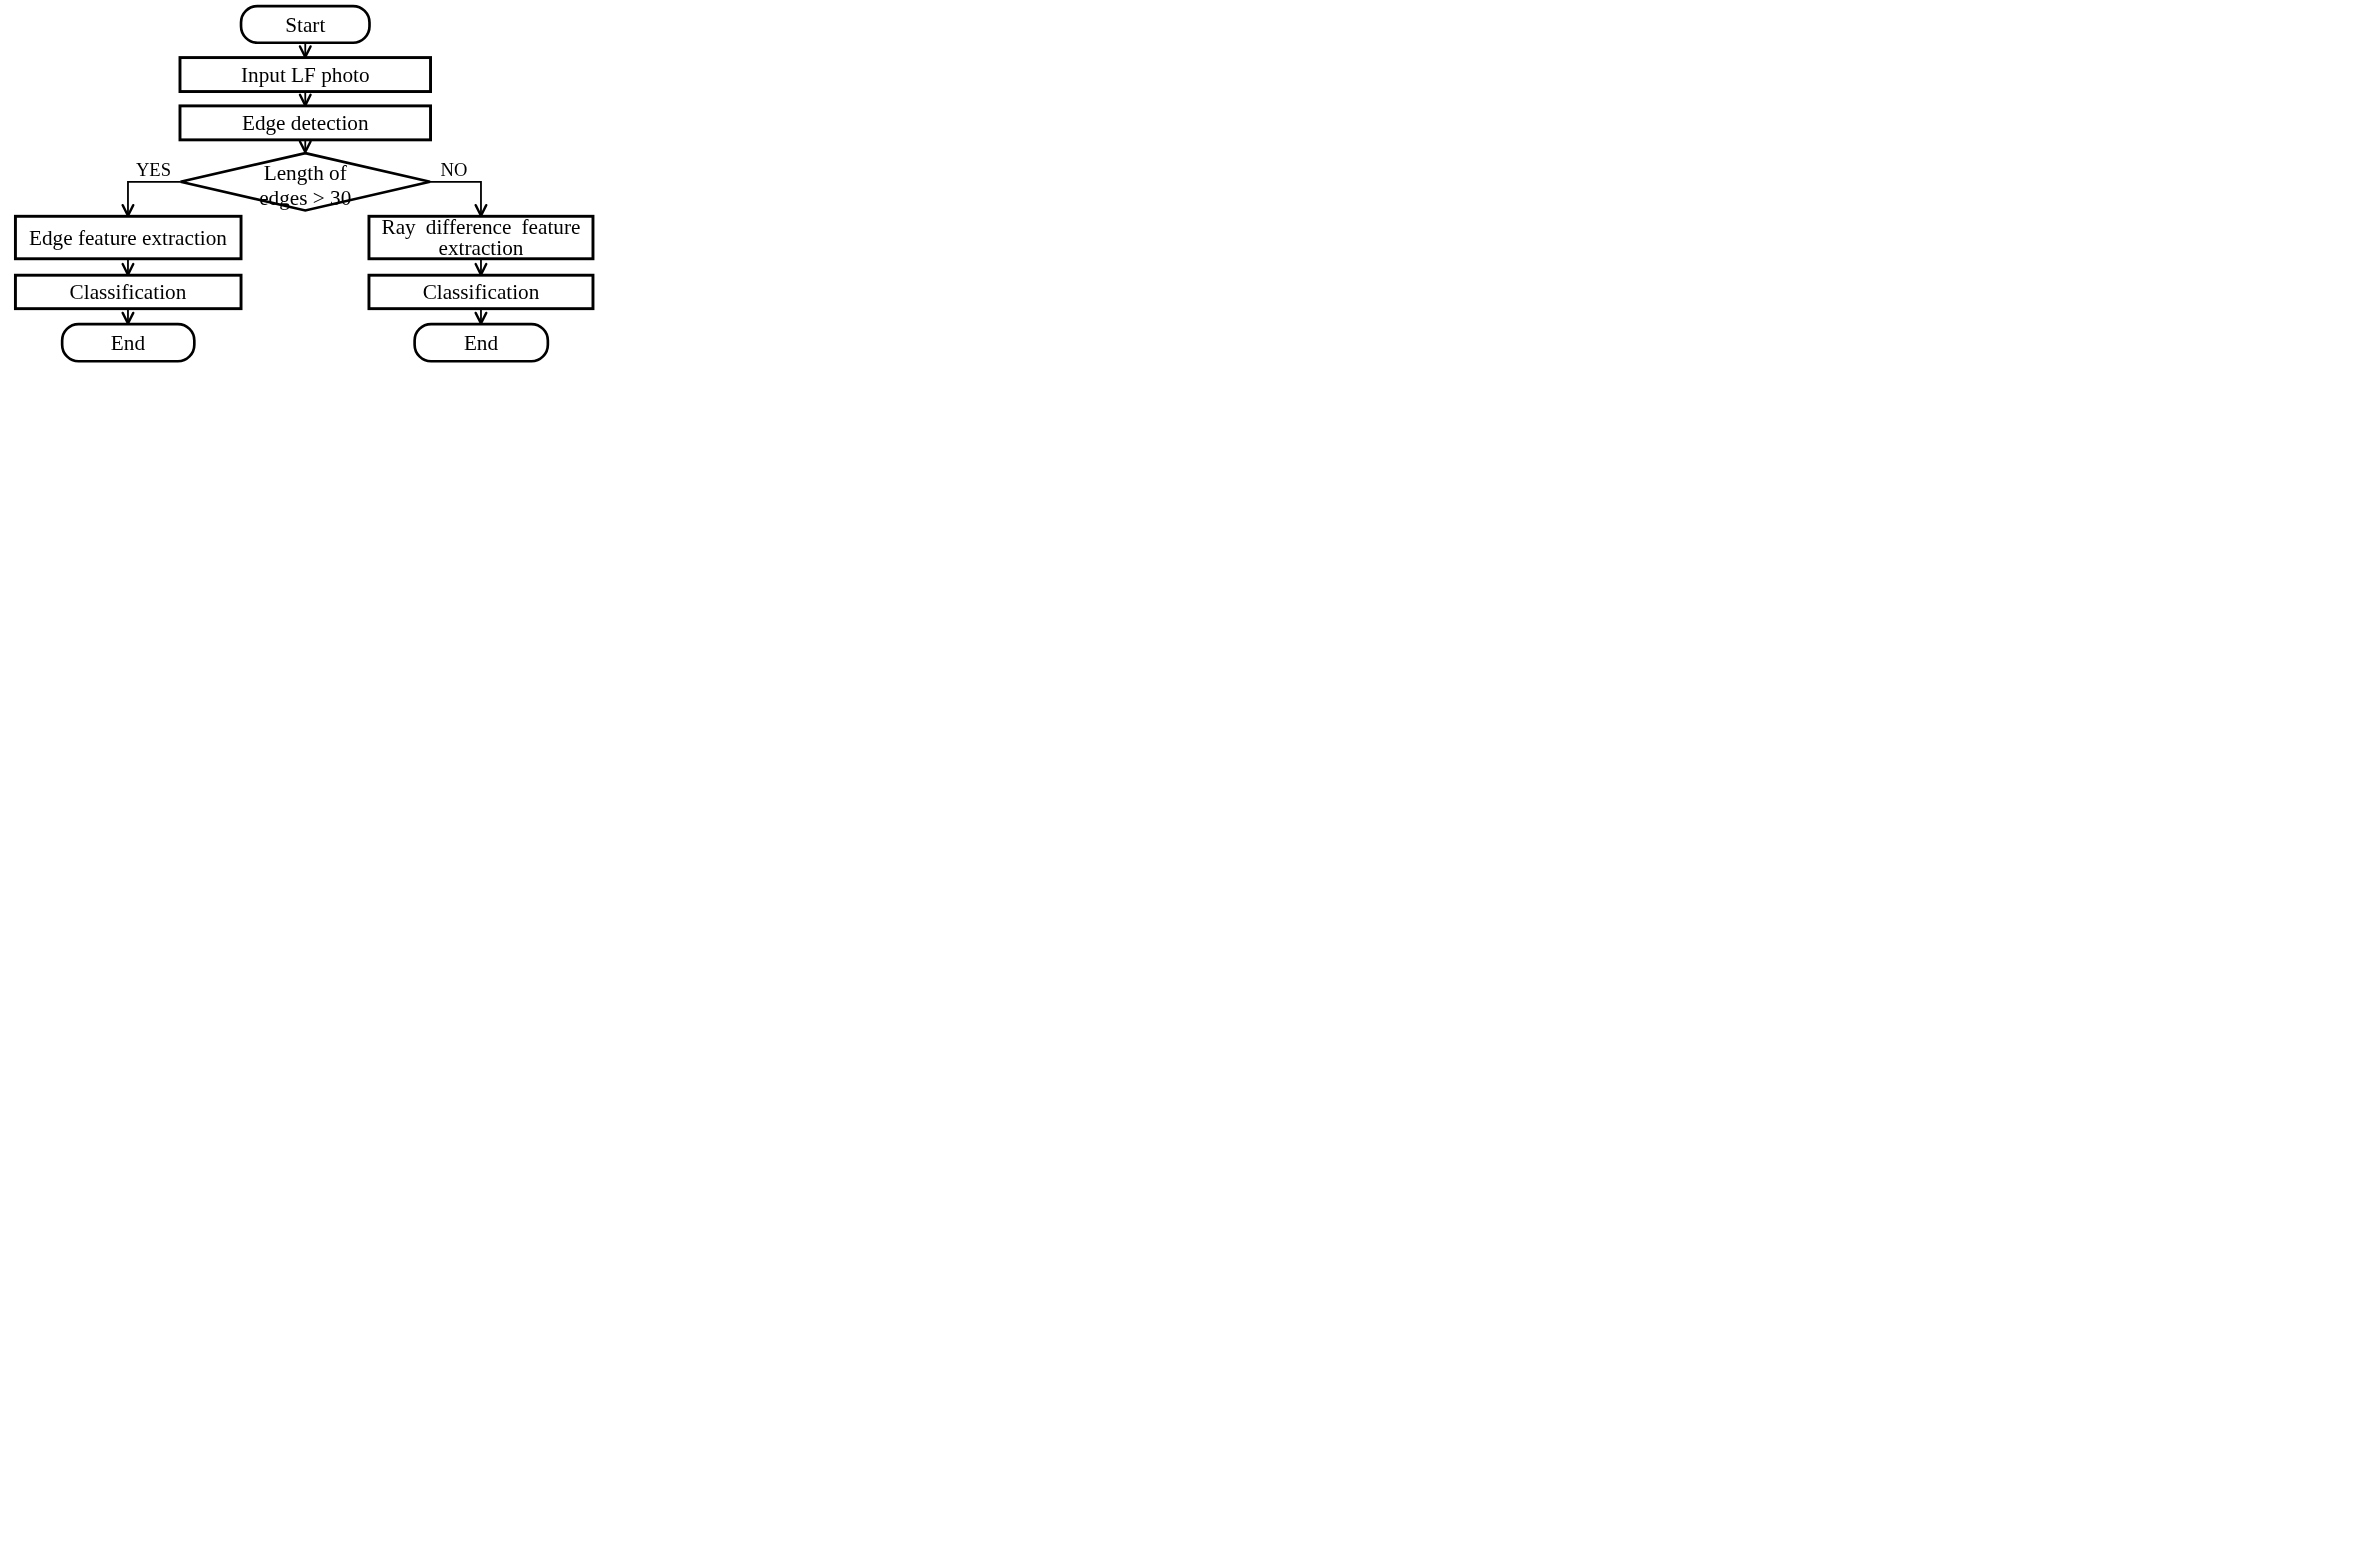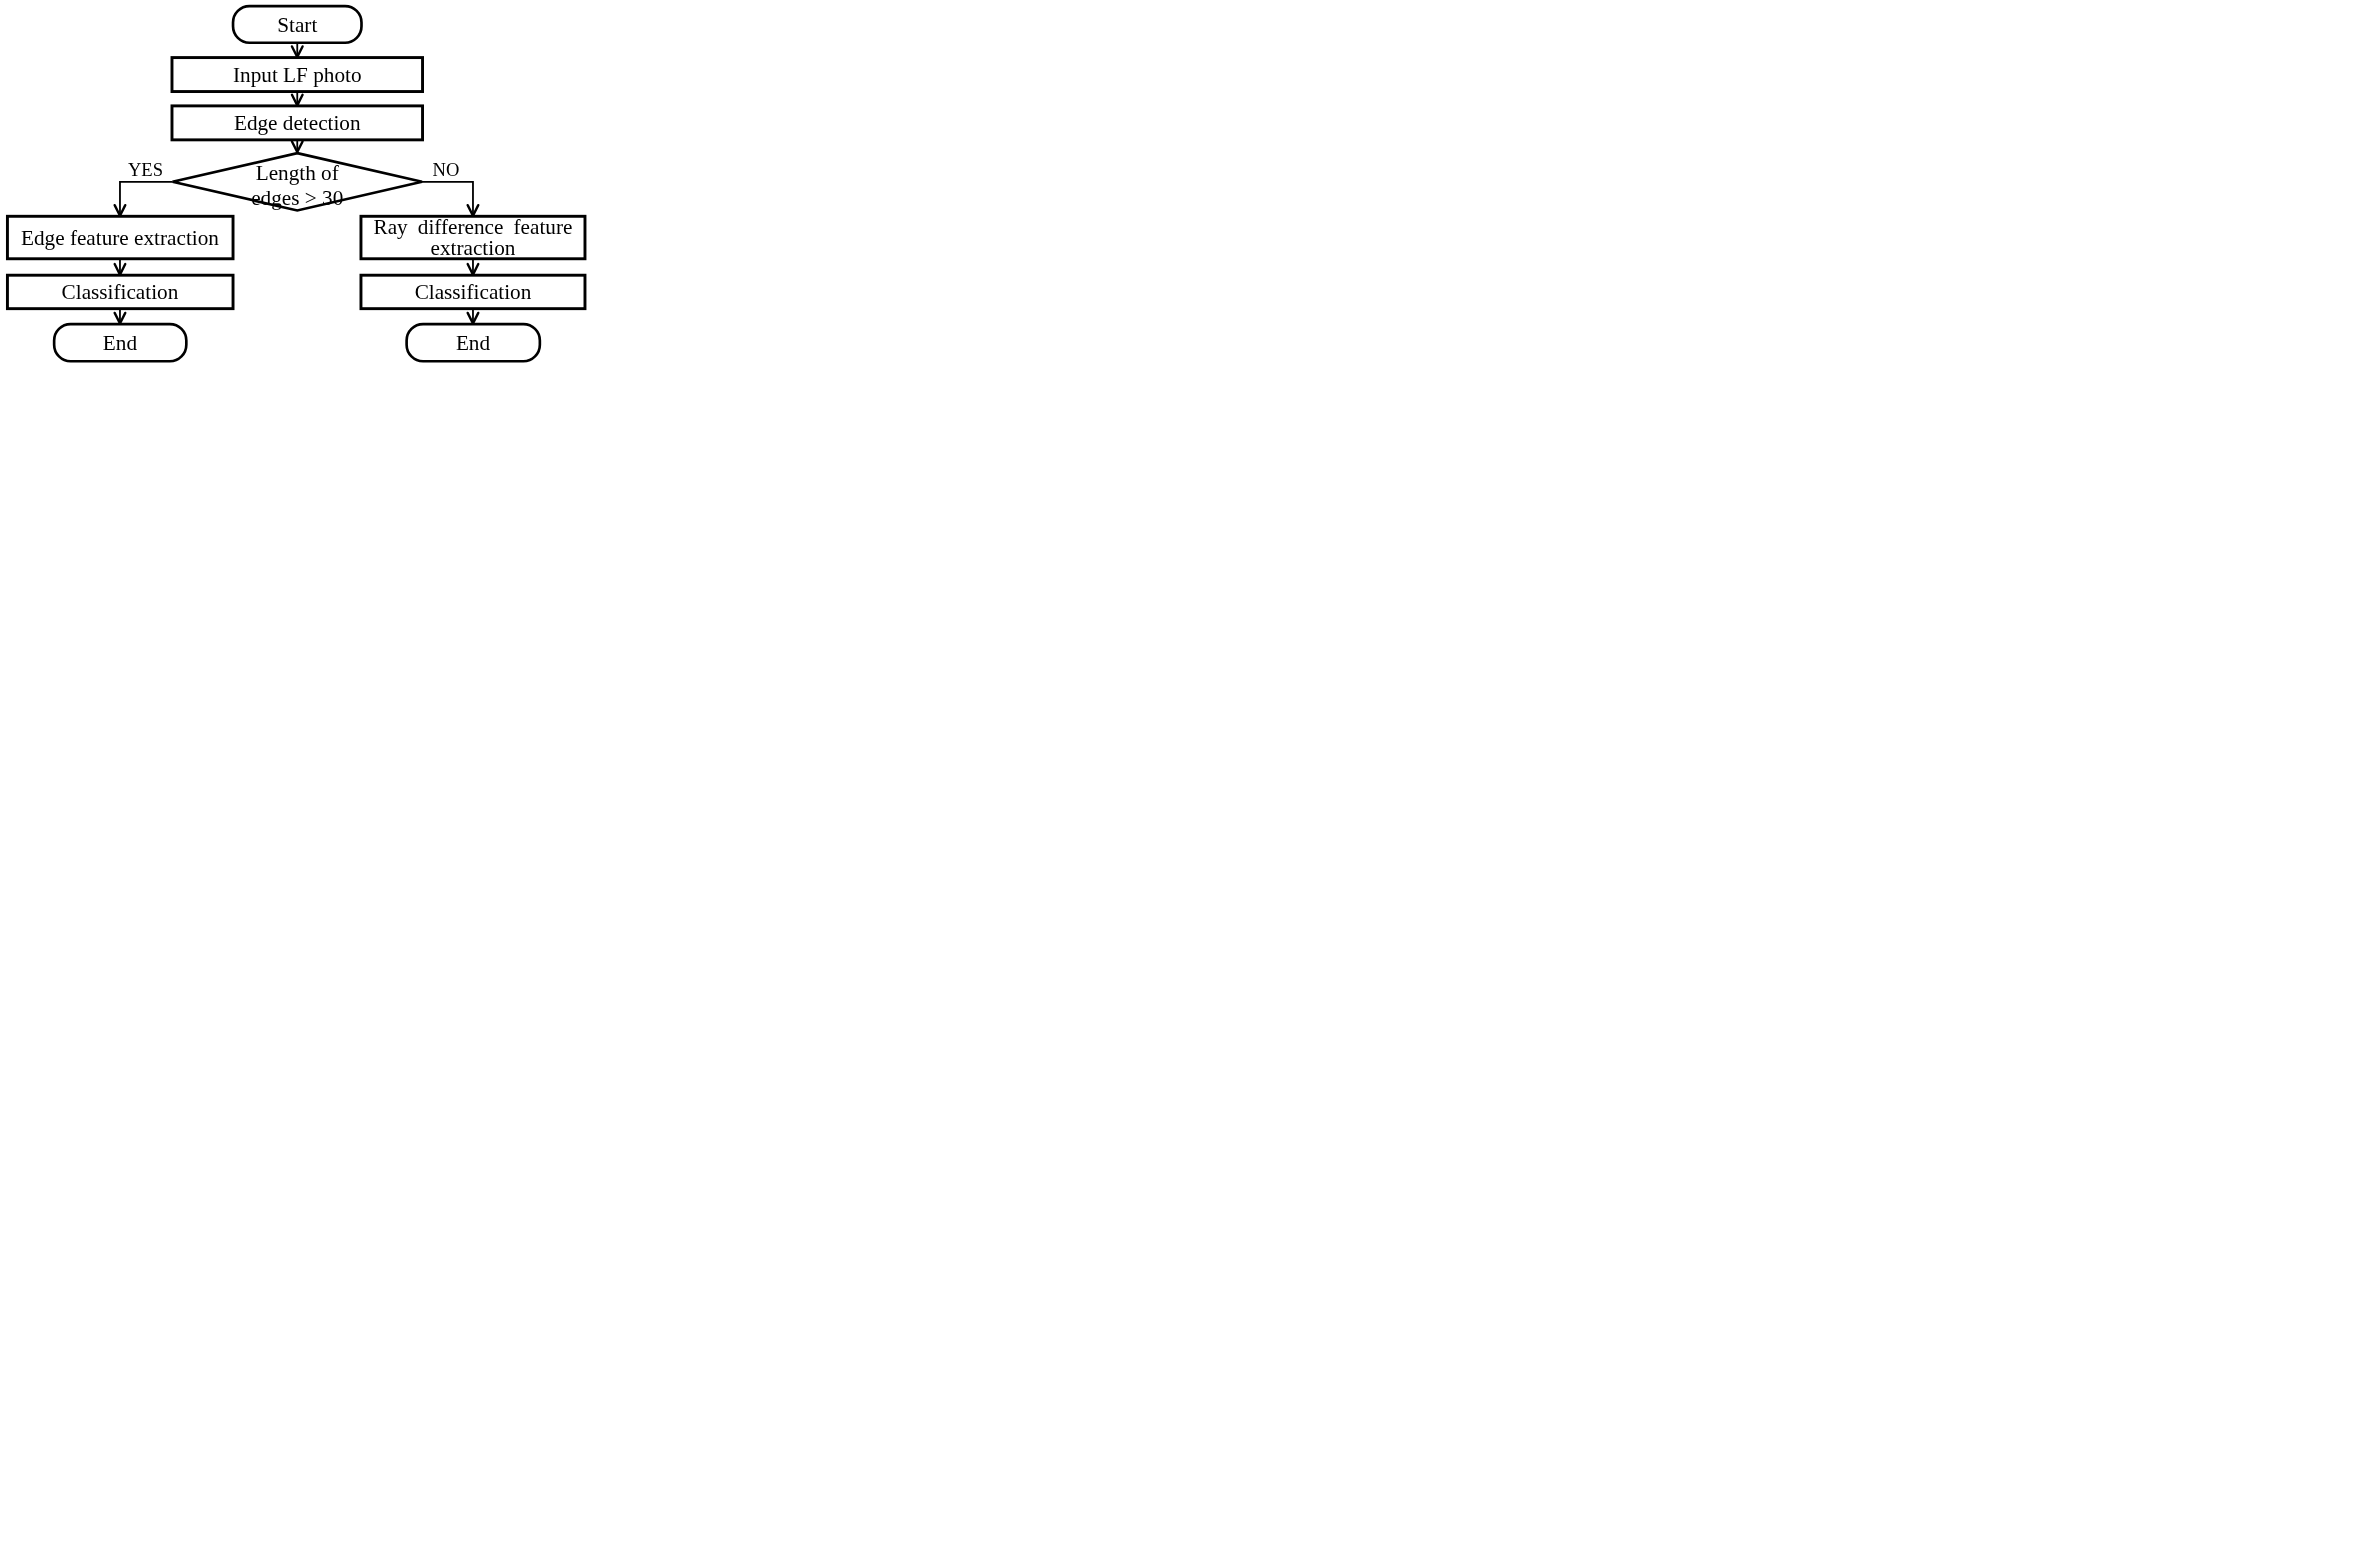--- a/index.html
+++ b/index.html
@@ -5,20 +5,21 @@
   html, body {
     margin: 0;
     padding: 0;
     background: #ffffff;
   }
   .page {
     width: 594px;
     height: 388px;
     background: #ffffff;
     position: relative;
+    margin-left: 8px;
   }
   svg { display: block; }
 
   .node-shape {
     fill: #ffffff;
     stroke: #000000;
     stroke-width: 5.5;
   }
   .terminator-shape {
     fill: #ffffff;

